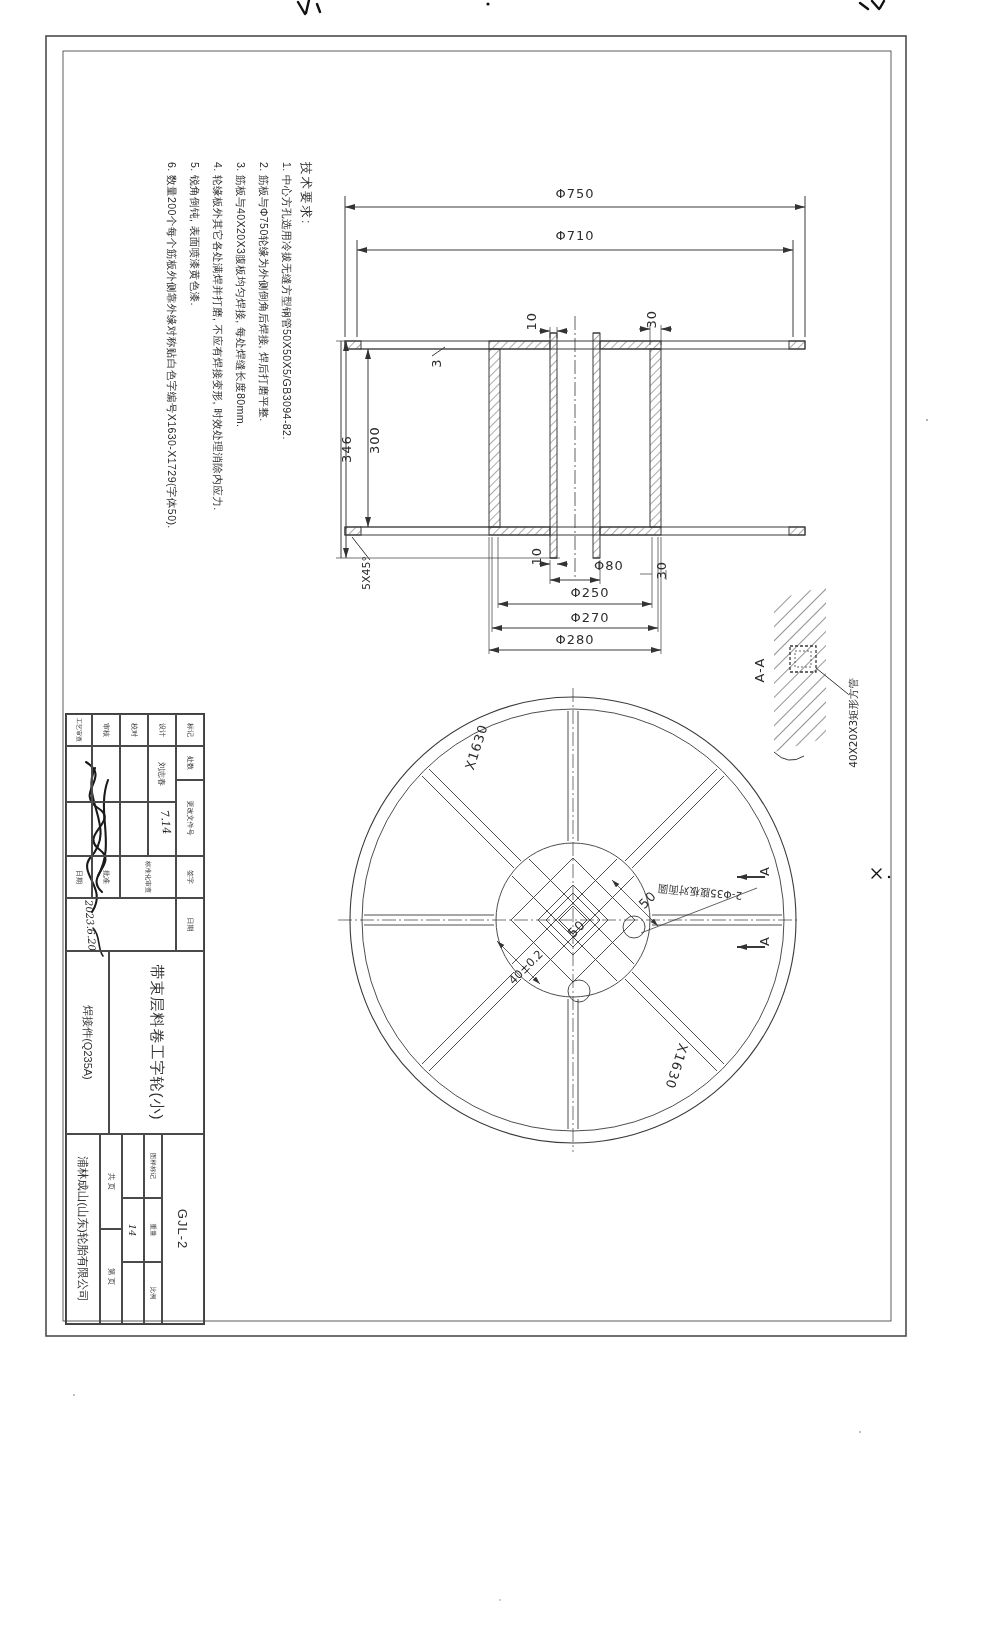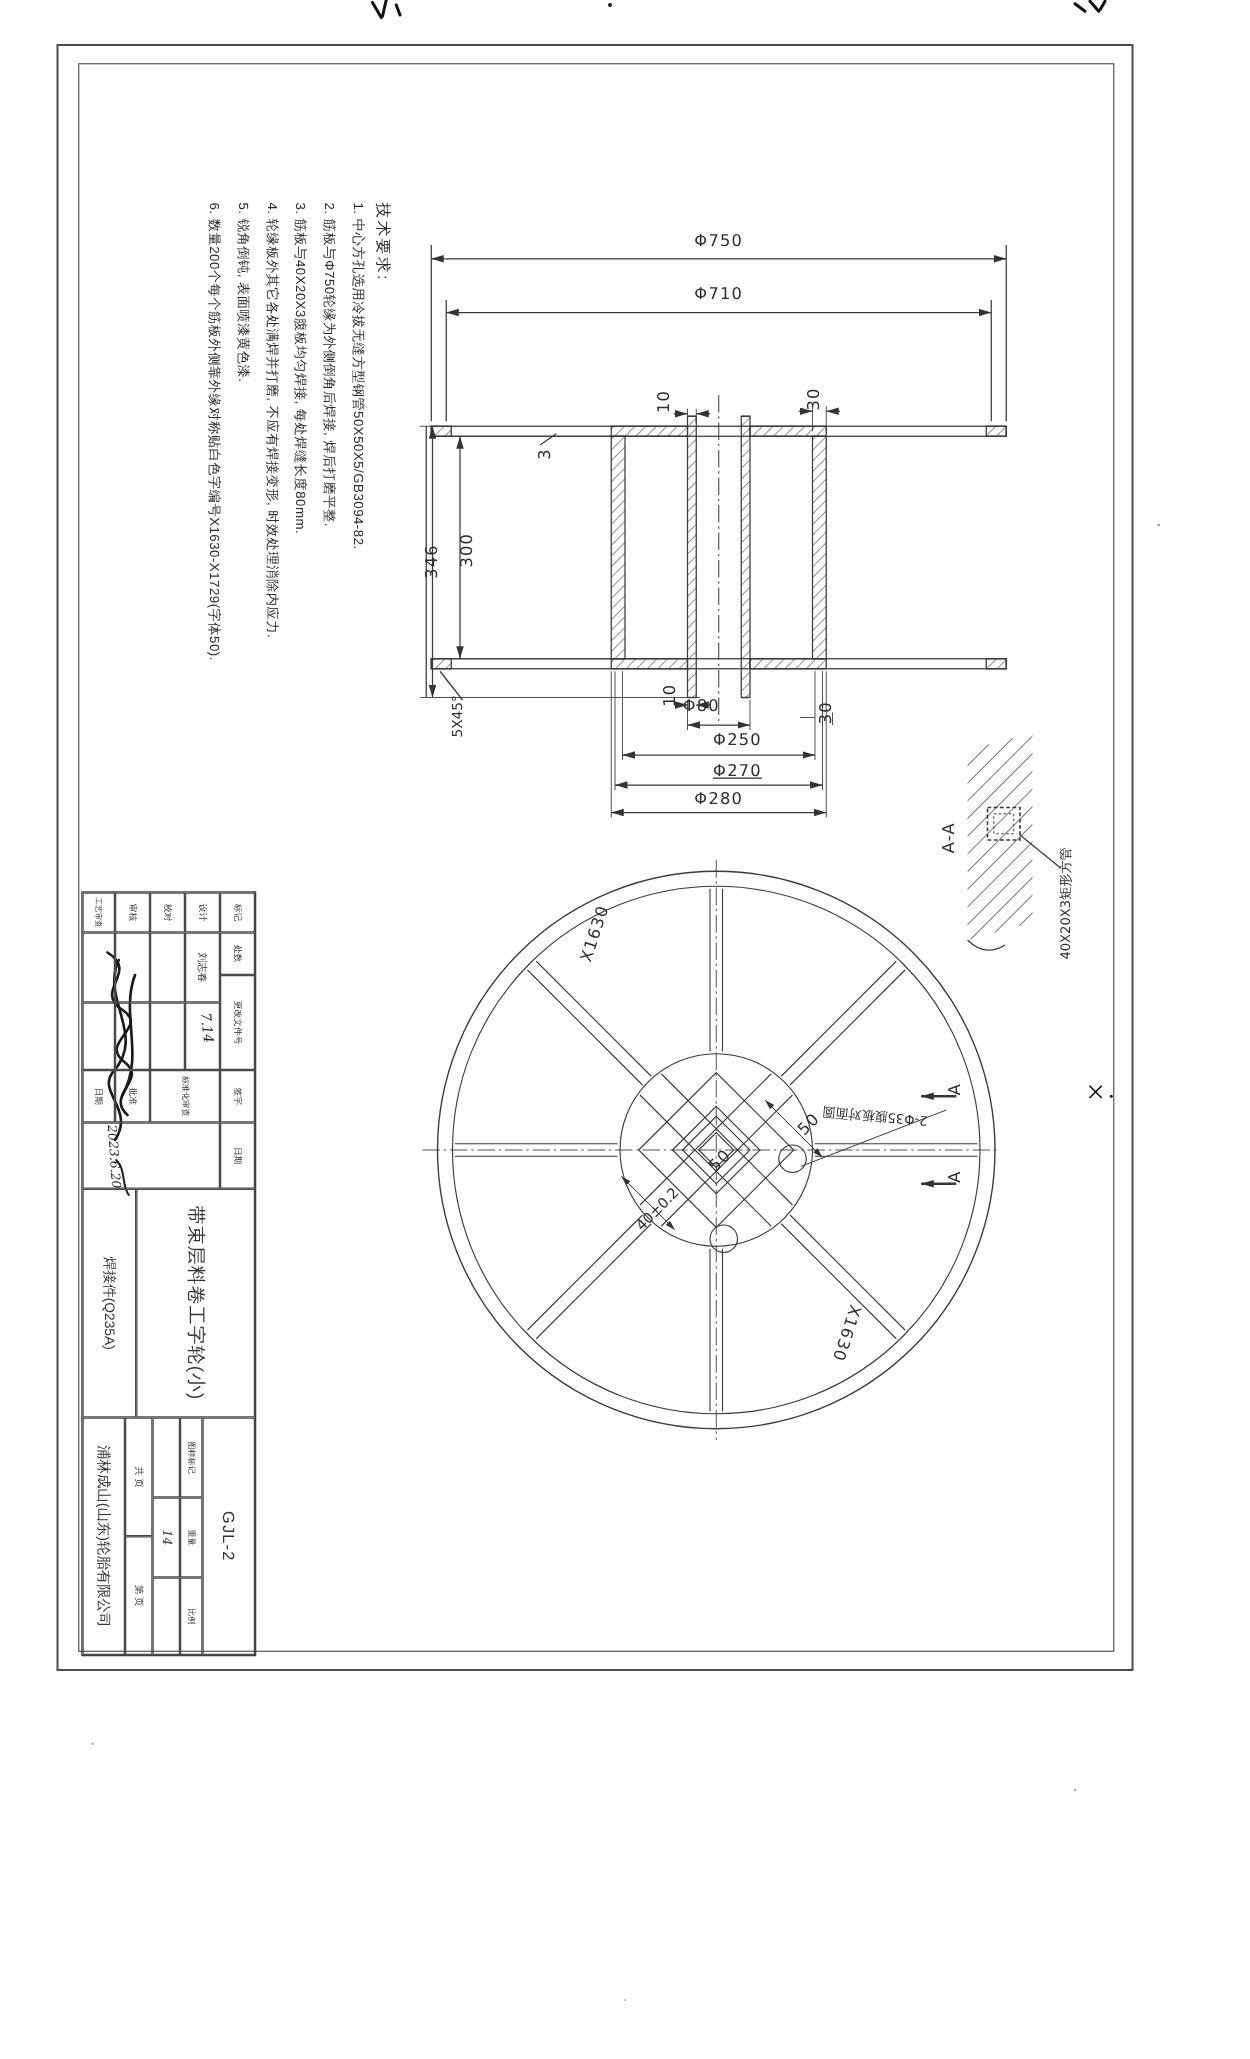--- a/index.html
+++ b/index.html
@@ -227,23 +227,23 @@
   <div class="lbl dim" style="left:550px;top:187px;width:50px;">Φ750</div>
   <div class="lbl dim" style="left:550px;top:229px;width:50px;">Φ710</div>
   <div class="lbl dim rotn90" style="left:330px;top:442px;width:34px;">346</div>
   <div class="lbl dim rotn90" style="left:358px;top:433px;width:34px;">300</div>
   <div class="lbl dim rotn90" style="left:430px;top:356px;width:14px;">3</div>
   <div class="lbl dim rotn90" style="left:521px;top:314px;width:22px;">10</div>
   <div class="lbl dim rotn90" style="left:641px;top:312px;width:22px;">30</div>
   <div class="lbl dim rotn90" style="left:526px;top:549px;width:22px;">10</div>
   <div class="lbl dim rotn90" style="left:651px;top:563px;width:22px;">30</div>
   <div class="lbl rotn90" style="left:343px;top:567px;width:48px;font-size:11px;">5X45°</div>
-  <div class="lbl dim" style="left:536px;top:559px;width:50px;">Φ80</div>
+  <div class="lbl dim" style="left:584px;top:559px;width:50px;">Φ80</div>
   <div class="lbl dim" style="left:560px;top:586px;width:60px;">Φ250</div>
-  <div class="lbl dim" style="left:560px;top:611px;width:60px;text-decoration:underline;">Φ270</div>
+  <div class="lbl dim" style="left:560px;top:611px;width:60px;">Φ270</div>
   <div class="lbl dim" style="left:545px;top:633px;width:60px;">Φ280</div>
 
   <div class="lbl dim rotn90" style="left:738px;top:663px;width:44px;">A-A</div>
   <div class="lbl rotn90" style="left:789px;top:717px;width:130px;font-size:10.5px;">40X20X3矩形方管</div>
 
   <div class="lbl dim" style="left:451px;top:740px;width:52px;transform:rotate(-72deg);">X1630</div>
   <div class="lbl dim" style="left:650px;top:1059px;width:52px;transform:rotate(108deg);">X1630</div>
   <div class="lbl dim rotn45" style="left:636px;top:893px;width:24px;">50</div>
   <div class="lbl dim rotn45" style="left:565px;top:922px;width:24px;">50</div>
   <div class="lbl rotn45" style="left:494px;top:961px;width:64px;font-size:11.5px;">40±0.2</div>

